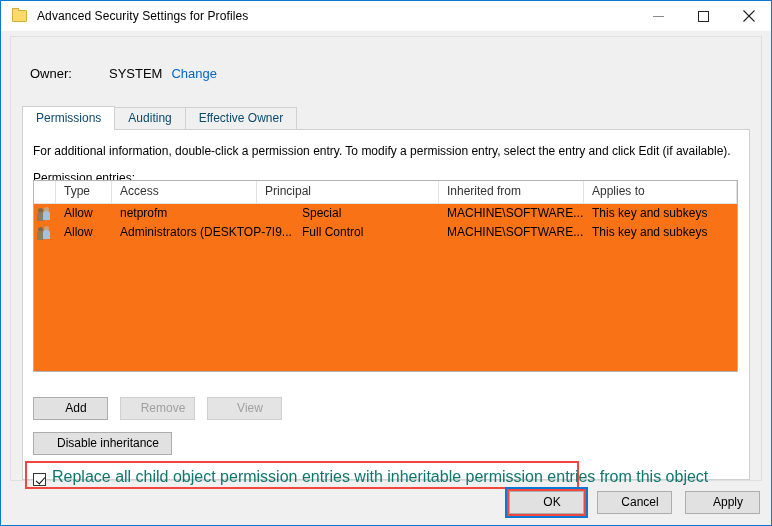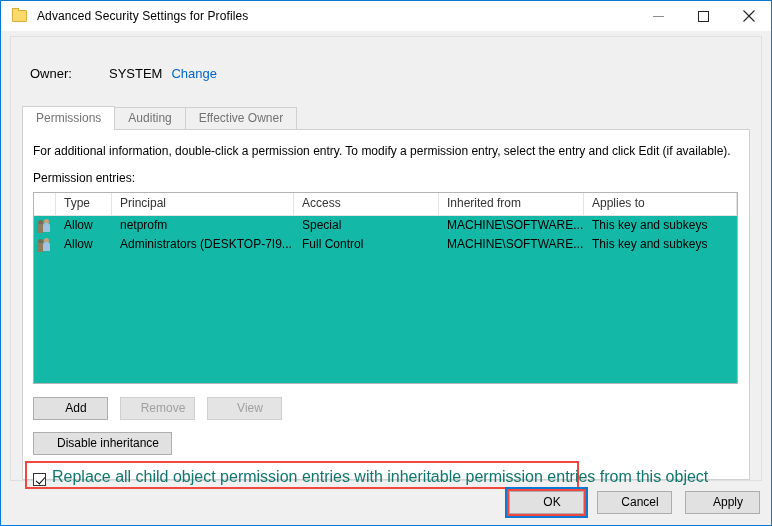--- a/index.html
+++ b/index.html
@@ -121,21 +121,21 @@
     display: flex;
     align-items: flex-end;
     border-bottom: 1px solid #d0d0d0;
     box-sizing: border-box;
   }
   .tab {
     height: 22px;
     line-height: 21px;
     padding: 0 13px;
     font-size: 12px;
-    color: #737373;
+    color: #0c4a6e;
     background: #f0f0f0;
     border: 1px solid #d0d0d0;
     border-bottom: none;
     margin-right: -1px;
     box-sizing: border-box;
     position: relative;
     white-space: nowrap;
   }
   .tab.active {
     background: #ffffff;
@@ -167,24 +167,24 @@
   .entries-label {
     position: absolute;
     left: 10px; top: 41px;
     font-size: 12px;
     color: #000;
   }
 
   
   .listbox {
     position: absolute;
-    left: 10px; top: 62px;
+    left: 10px; top: 50px;
     right: 11px;
     height: 192px;
-    background: #14b8a6;
+    background: #f97316;
     border: 1px solid #b4b4b4;
     box-sizing: border-box;
     overflow: hidden;
   }
   .lhead {
     display: flex;
     height: 22px;
     background: #ffffff;
     border-bottom: 1px solid #e3e3e3;
     font-size: 12px;
@@ -405,22 +405,22 @@
 
       <div class="tabpage">
 
         <div class="hint">For additional information, double-click a permission entry. To modify a permission entry, select the entry and click Edit (if available).</div>
         <div class="entries-label">Permission entries:</div>
 
         <div class="listbox">
           <div class="lhead">
             <div class="cell c-icon"></div>
             <div class="cell c-type">Type</div>
+            <div class="cell c-acc">Access</div>
             <div class="cell c-princ">Principal</div>
-            <div class="cell c-acc">Access</div>
             <div class="cell c-inh">Inherited from</div>
             <div class="cell c-appl">Applies to</div>
           </div>
 
           <div class="lrow">
             <div class="cell c-icon">
               <div class="users-icon">
                   <div class="p1">
                     <div class="head"></div>
                     <div class="body"></div>

